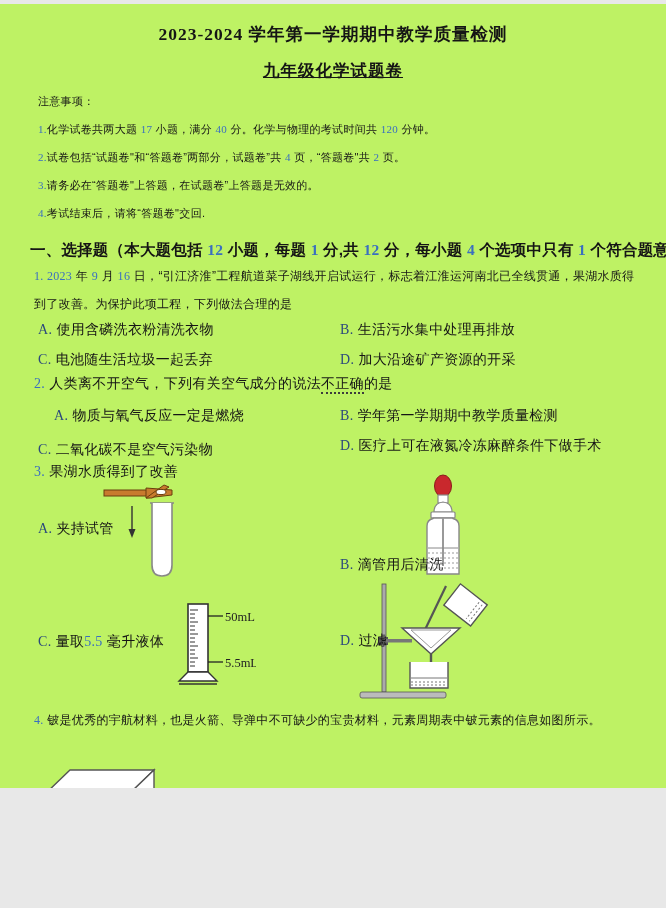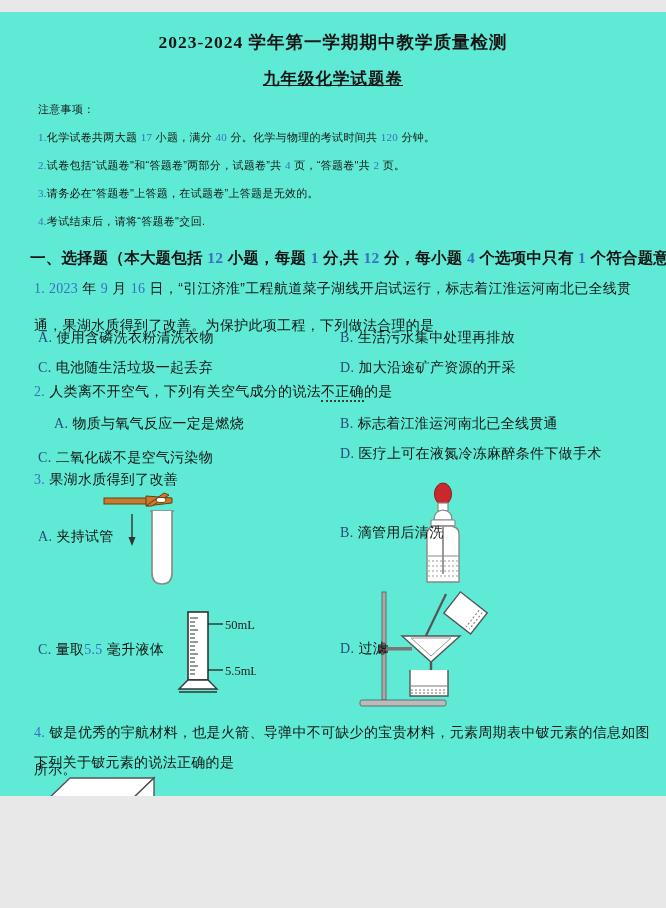--- a/index.html
+++ b/index.html
@@ -1,41 +1,41 @@
 <!DOCTYPE html>
 <html><head>
 <meta charset="utf-8">
 <style>
   html,body{margin:0;padding:0;background:#e8e8e8;}
   .page{
     position:relative;
     width:666px;height:784px;
-    margin:12px auto;
-    background:#5eead4;
+    margin:4px auto;
+    background:#bef264;
     font-family:"Liberation Sans","DejaVu Sans",sans-serif;
     color:#151515;
     overflow:hidden;
   }
   .abs{position:absolute;}
   .title{
     left:0;width:666px;text-align:center;
     font-weight:bold;
     font-family:"Liberation Serif","DejaVu Serif",serif;
     letter-spacing:1px;
   }
   .t1{top:18px;font-size:17.5px;}
   .t2{top:56px;font-size:16.5px;text-decoration:underline;}
   .note{
     font-weight:normal;font-size:11px;letter-spacing:0.3px;
     white-space:nowrap;
   }
   .heading{
     font-weight:bold;font-size:15.5px;letter-spacing:0.2px;white-space:nowrap;
   }
-  .q{font-size:14px;line-height:36px;letter-spacing:0.3px;}
+  .q{font-size:12px;line-height:28px;letter-spacing:0.3px;}
   .opt{font-size:14px;white-space:nowrap;letter-spacing:0.3px;}
   .seg-num{
     color:#3a6fc0;
     font-family:"Liberation Serif","DejaVu Serif",serif;
   }
   .seg-letter{
     color:#2c4a7c;
     font-family:"Liberation Serif","DejaVu Serif",serif;
   }
   .seg-em{border-bottom:2px dotted #3c3c3c;padding-bottom:1px;}
@@ -58,21 +58,21 @@
   <div class="abs heading" style="left:30px;top:236px;"><span>一、选择题（本大题包括 </span><span class="seg-num">12</span><span> 小题，每题 </span><span class="seg-num">1</span><span> 分,共 </span><span class="seg-num">12</span><span> 分，每小题 </span><span class="seg-num">4</span><span> 个选项中只有 </span><span class="seg-num">1</span><span> 个符合题意）</span></div>
 
   <div class="abs q" style="left:34px;top:258px;width:606px;"><span class="seg-num">1. 2023</span><span> 年 </span><span class="seg-num">9</span><span> 月 </span><span class="seg-num">16</span><span> 日，“引江济淮”工程航道菜子湖线开启试运行，标志着江淮运河南北已全线贯通，果湖水质得到了改善。为保护此项工程，下列做法合理的是</span></div>
   <div class="abs opt" style="left:38px;top:317px;"><span class="seg-letter">A.</span><span> 使用含磷洗衣粉清洗衣物</span></div>
   <div class="abs opt" style="left:340px;top:317px;"><span class="seg-letter">B.</span><span> 生活污水集中处理再排放</span></div>
   <div class="abs opt" style="left:38px;top:347px;"><span class="seg-letter">C.</span><span> 电池随生活垃圾一起丢弃</span></div>
   <div class="abs opt" style="left:340px;top:347px;"><span class="seg-letter">D.</span><span> 加大沿途矿产资源的开采</span></div>
 
   <div class="abs opt" style="left:34px;top:371px;"><span class="seg-num">2.</span><span> 人类离不开空气，下列有关空气成分的说法</span><span class="seg-em">不正确</span><span>的是</span></div>
   <div class="abs opt" style="left:54px;top:403px;"><span class="seg-letter">A.</span><span> 物质与氧气反应一定是燃烧</span></div>
-  <div class="abs opt" style="left:340px;top:403px;"><span class="seg-letter">B.</span><span> 标志着江淮运河南北已全线贯通</span></div>
+  <div class="abs opt" style="left:340px;top:403px;"><span class="seg-letter">B.</span><span> 学年第一学期期中教学质量检测</span></div>
   <div class="abs opt" style="left:38px;top:437px;"><span class="seg-letter">C.</span><span> 二氧化碳不是空气污染物</span></div>
   <div class="abs opt" style="left:340px;top:433px;"><span class="seg-letter">D.</span><span> 医疗上可在液氮冷冻麻醉条件下做手术</span></div>
 
   <div class="abs opt" style="left:34px;top:459px;"><span class="seg-num">3.</span><span> 果湖水质得到了改善</span></div>
 
   <svg class="abs" style="left:102px;top:477px;" width="82" height="104" viewBox="0 0 82 104">
     <rect x="2" y="9" width="44" height="6" fill="#c87b2e" stroke="#6b3e0e" stroke-width="1"></rect>
     <polygon points="44,7 70,9 70,14 44,17" fill="#c87b2e" stroke="#6b3e0e" stroke-width="1"></polygon>
     <polygon points="44,17 62,4 67,6 50,17" fill="#c87b2e" stroke="#6b3e0e" stroke-width="1"></polygon>
     <ellipse cx="59" cy="11" rx="5" ry="2.6" fill="#ffffff" stroke="#6b3e0e" stroke-width="1"></ellipse>
@@ -89,21 +89,21 @@
     <path d="M22,38 Q22,29 31,28 Q40,29 40,38 Z" fill="#ffffff" stroke="#888" stroke-width="1.2"></path>
     <rect x="19" y="38" width="24" height="6" rx="1" fill="#ffffff" stroke="#888" stroke-width="1.2"></rect>
     <path d="M15,52 L15,100 L47,100 L47,52 Q47,46 41,44.5 L41,44 L21,44 L21,44.5 Q15,46 15,52 Z" fill="#ffffff" stroke="#888" stroke-width="1.4"></path>
     <line x1="31" y1="44" x2="31" y2="92" stroke="#999" stroke-width="2"></line>
     <line x1="16" y1="74" x2="46" y2="74" stroke="#888" stroke-width="1"></line>
     <line x1="16" y1="79" x2="46" y2="79" stroke="#999" stroke-width="1" stroke-dasharray="2,2"></line>
     <line x1="16" y1="84" x2="46" y2="84" stroke="#999" stroke-width="1" stroke-dasharray="2,2"></line>
     <line x1="16" y1="89" x2="46" y2="89" stroke="#999" stroke-width="1" stroke-dasharray="2,2"></line>
     <line x1="16" y1="94" x2="46" y2="94" stroke="#999" stroke-width="1" stroke-dasharray="2,2"></line>
   </svg>
-  <div class="abs opt" style="left:340px;top:512px;"><span class="seg-letter">B.</span><span> 滴管用后清洗</span></div>
+  <div class="abs opt" style="left:340px;top:552px;"><span class="seg-letter">B.</span><span> 滴管用后清洗</span></div>
 
   <svg class="abs" style="left:146px;top:596px;" width="110" height="90" viewBox="0 0 110 90">
     <rect x="42" y="4" width="20" height="68" fill="#ffffff" stroke="#333" stroke-width="1.6"></rect>
     <g stroke="#333" stroke-width="1">
       <line x1="44" y1="10" x2="52" y2="10"></line>
         <line x1="44" y1="14" x2="49" y2="14"></line>
       <line x1="44" y1="18" x2="49" y2="18"></line>
         <line x1="44" y1="22" x2="52" y2="22"></line>
       <line x1="44" y1="26" x2="49" y2="26"></line>
         <line x1="44" y1="30" x2="49" y2="30"></line>
@@ -141,21 +141,20 @@
     <polygon points="57,48 97,48 77,66" fill="none" stroke="#999" stroke-width="1"></polygon>
     <line x1="77" y1="72" x2="77" y2="86" stroke="#555" stroke-width="2.4"></line>
     <path d="M56,80 L56,106 L94,106 L94,80" fill="#ffffff" stroke="#555" stroke-width="1.4"></path>
     <line x1="57" y1="96" x2="93" y2="96" stroke="#777" stroke-width="1"></line>
     <line x1="57" y1="100" x2="93" y2="100" stroke="#777" stroke-width="1" stroke-dasharray="2,2"></line>
     <line x1="57" y1="103" x2="93" y2="103" stroke="#777" stroke-width="1" stroke-dasharray="2,2"></line>
   </svg>
   <div class="abs opt" style="left:340px;top:628px;text-align:right;"><span class="seg-letter">D.</span><span> 过滤</span></div>
 
   <div class="abs q" style="left:34px;top:702px;width:628px;"><span class="seg-num">4.</span><span> 铍是优秀的宇航材料，也是火箭、导弹中不可缺少的宝贵材料，元素周期表中铍元素的信息如图所示。</span></div>
-  <div class="abs q" style="left:34px;top:732px;width:628px;"><span>下列关于铍元素的说法正确的是</span></div>
 
   <svg class="abs" style="left:36px;top:757px;" width="138" height="118" viewBox="0 0 138 118">
     <polygon points="8,34 34,9 118,9 92,34" fill="#ffffff" stroke="#555" stroke-width="1.4"></polygon>
     <polygon points="92,34 118,9 118,85 92,110" fill="#ffffff" stroke="#555" stroke-width="1.4"></polygon>
     <rect x="8" y="34" width="84" height="76" fill="#ffffff" stroke="#555" stroke-width="1.6"></rect>
     <text x="17" y="57" font-size="15">4</text>
     <text x="60" y="57" font-size="16">Be</text>
     <text x="42" y="83" font-size="15" font-family="Liberation Sans, sans-serif">铍</text>
     <text x="31" y="103" font-size="15">9.012</text>
   </svg>

